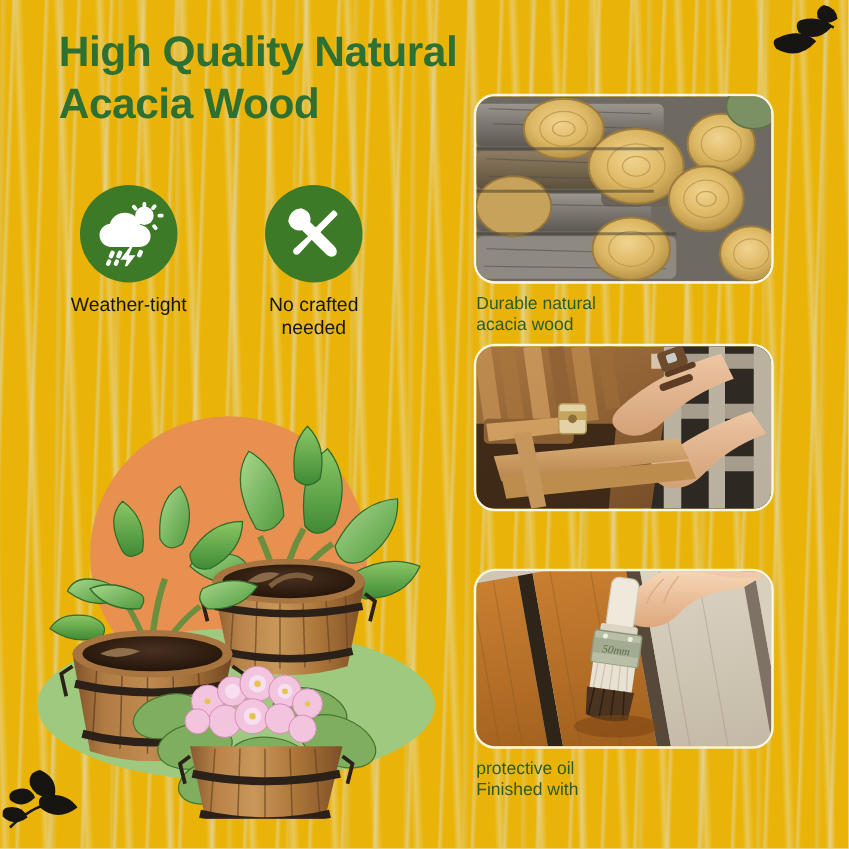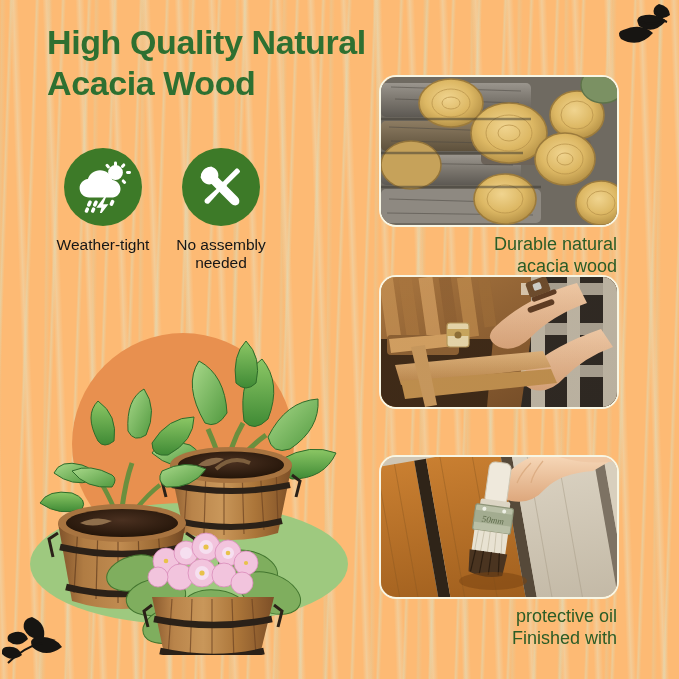--- a/index.html
+++ b/index.html
@@ -6,21 +6,21 @@
     margin: 0;
     padding: 0;
     background: #ffffff;
   }
   #canvas {
     position: relative;
     width: 679px;
     height: 679px;
     overflow: hidden;
     font-family: "Liberation Sans", sans-serif;
-    background-color: #fdba74;
+    background-color: #eab308;
   }
   
   .grain {
     position: absolute;
     inset: 0;
     background-image:
       repeating-linear-gradient(92deg,
         rgba(225,220,185,0.00) 0px,
         rgba(225,220,185,0.00) 9px,
         rgba(223,217,180,0.55) 11px,
@@ -52,20 +52,21 @@
     letter-spacing: -0.4px;
   }
 
   
   .badges {
     position: absolute;
     left: 44px;
     top: 148px;
     width: 290px;
     display: flex;
+    gap: 30px;
   }
   .badge {
     width: 118px;
     text-align: center;
   }
   .badge-circle {
     width: 78px;
     height: 78px;
     margin: 0 auto;
     border-radius: 50%;
@@ -126,22 +127,22 @@
     display: block;
     position: relative;
     box-shadow: 0 0 0 2px #f8f6e4;
   }
   .photo-1 { height: 148px; }
   .photo-2 { height: 130px; }
   .photo-3 { height: 140px; }
   .photo svg { display: block; width: 100%; height: 100%; }
   .caption {
     margin-top: 9px;
-    text-align: right;
-    font-size: 18px;
+    text-align: left;
+    font-size: 14px;
     line-height: 1.2;
     color: #2b5c26;
   }
 
   
   .leaf-tr { position: absolute; right: 8px; top: 2px; }
   .leaf-bl { position: absolute; left: 2px; bottom: 6px; }
 </style>
 </head>
 <body>
@@ -202,21 +203,21 @@
 
               <g transform="rotate(-45 26 26)">
                 <path d="M26 1.6c-4.9 0-8.9 3.8-8.9 8.5 0 3 1.7 5.7 4.3 7.2v27.4c0 3.2 2.1 5.7 4.6 5.7s4.6-2.5 4.6-5.7V17.3c2.6-1.5 4.3-4.2 4.3-7.2 0-4.7-4-8.5-8.9-8.5zm0 4.4l-3.3 3.2v3l3.3 3.2 3.3-3.2v-3L26 6z"></path>
                 <path d="M21.6 2.6l3.1 3.3v3.4l-3.1 3.2-3.6-3.5.3-4.2 3.3-2.2zm8.8 0l3.3 2.2.3 4.2-3.6 3.5-3.1-3.2V5.9l3.1-3.3z"></path>
               </g>
             </g>
           </svg>
         </span>
       </div>
       <div class="badge-label">
-        <div>No assembly</div>
+        <div>No crafted</div>
         <div>needed</div>
       </div>
     </div>
 
   </div>
 
   <div class="hero">
     <div class="hero-orange"></div>
     <div class="hero-green"></div>
     <div class="hero-art">

